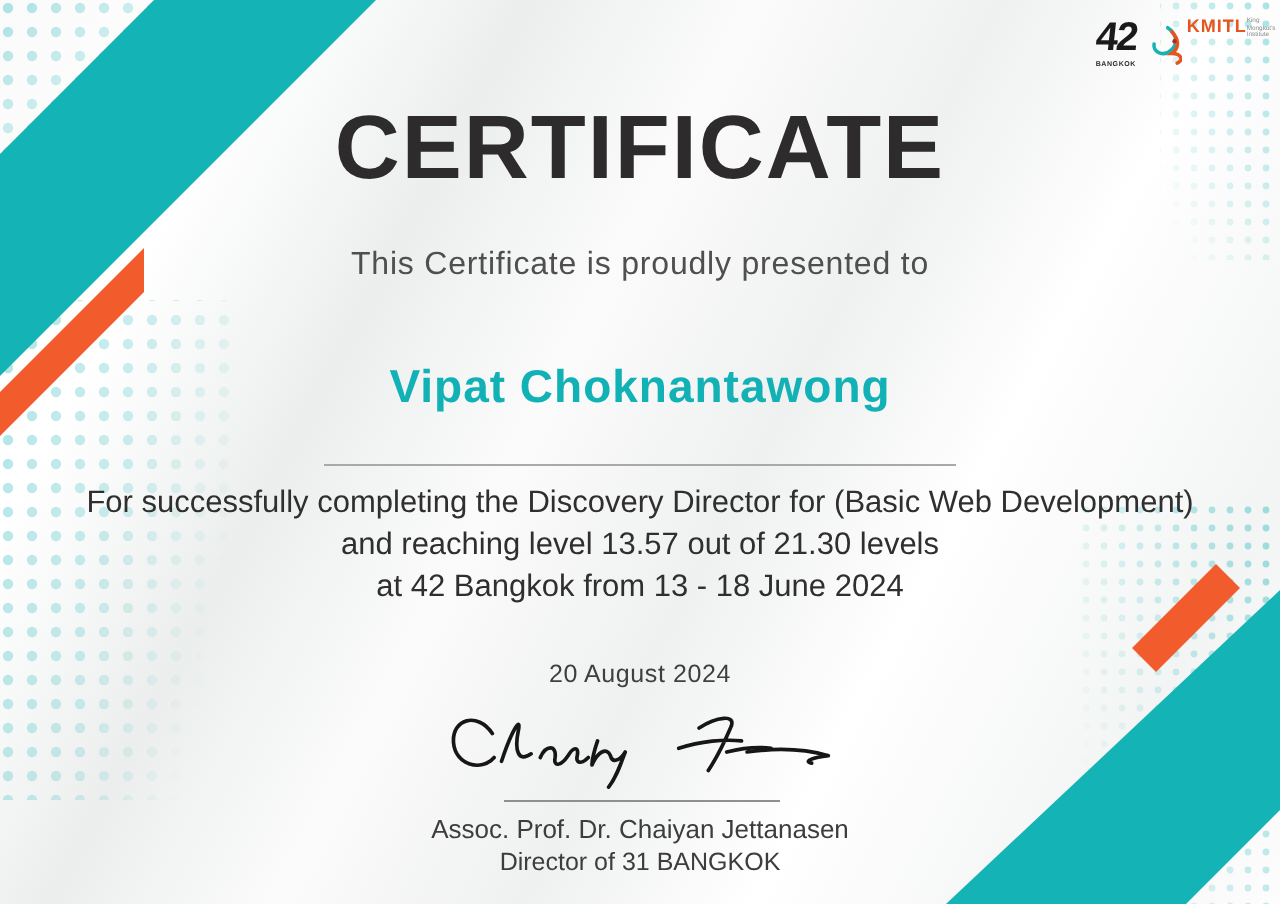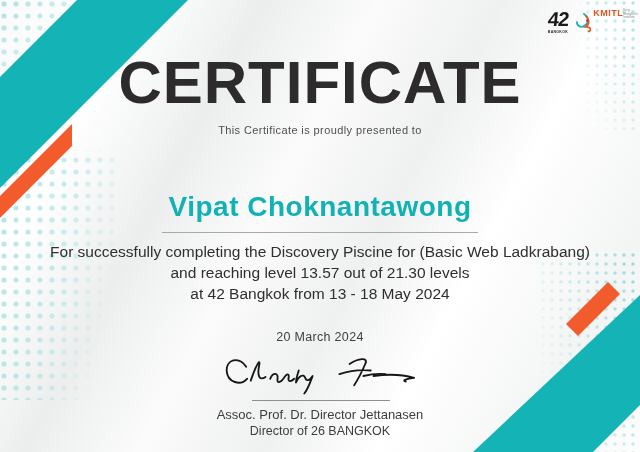--- a/index.html
+++ b/index.html
@@ -13,31 +13,31 @@
     background:
       linear-gradient(118deg,
         #fafafa 0%, #ffffff 16%, #eceeee 30%, #fbfbfb 43%,
         #eff0f0 57%, #ffffff 70%, #f3f4f4 87%, #fdfdfd 100%);
   }
   .decor{position:absolute;left:0;top:0;width:640px;height:452px;}
 
   .txt{position:absolute;left:0;right:0;text-align:center;}
 
   .title{
-    top:48px;font-size:60px;font-weight:900;letter-spacing:1px;
+    top:48px;font-size:45px;font-weight:900;letter-spacing:1px;
     color:#2d2b2b;
   }
   .subtitle{
     top:99px;font-size:18px;font-weight:400;letter-spacing:3px;color:#3c3c3c;
   }
   .presented{
-    top:124px;font-size:11px;color:#4f4f4f;letter-spacing:.4px;
+    top:124px;font-size:16px;color:#4f4f4f;letter-spacing:.4px;
   }
   .name{
-    top:191px;font-size:28px;font-weight:700;color:#12b1b5;letter-spacing:.5px;
+    top:180px;font-size:23px;font-weight:700;color:#12b1b5;letter-spacing:.5px;
   }
   .name-underline{
     position:absolute;top:232px;left:162px;width:316px;height:1px;background:#a9a9a9;
   }
   .bodytext{top:241px;font-size:15.5px;line-height:21px;color:#2f2f2f;}
   .datetext{top:330px;font-size:12.5px;color:#3f3f3f;letter-spacing:.3px;}
 
   .signature{
     position:absolute;top:352px;left:50%;transform:translateX(-50%);
     width:212px;height:48px;
@@ -137,33 +137,33 @@
     </div>
   </div>
 
   <div class="txt title">CERTIFICATE</div>
   <div class="txt presented">This Certificate is proudly presented to</div>
 
   <div class="txt name">Vipat Choknantawong</div>
   <div class="name-underline"></div>
 
   <div class="txt bodytext">
-    <div>For successfully completing the Discovery Piscine for (Basic Web Ladkrabang)</div>
+    <div>For successfully completing the Discovery Director for (Basic Web Development)</div>
     <div>and reaching level 13.57 out of 21.30 levels</div>
-    <div>at 42 Bangkok from 13 - 18 May 2024</div>
+    <div>at 42 Bangkok from 13 - 18 June 2024</div>
   </div>
 
-  <div class="txt datetext">20 March 2024</div>
+  <div class="txt datetext">20 August 2024</div>
 
   <svg class="signature" viewBox="0 0 220 52" xmlns="http://www.w3.org/2000/svg">
     <g stroke="#161616" stroke-width="2" fill="none" stroke-linecap="round" stroke-linejoin="round">
       <path d="M30,16 C22,4 8,8 9,21 C10,33 24,37 31,29 M35,31 C41,13 46,6 44,15 C42,25 44,32 51,27"></path>
       <path d="M56,29 c3,-7 9,-7 8,0 c-1,5 3,5 7,-1 c3,-5 6,-5 5,0 c-1,4 2,5 6,1 m5,-9 c-2,6 -3,11 -3,13 c3,-7 8,-10 10,-5 c1,4 5,3 8,-2 c-3,8 -5,14 -9,19"></path>
       <path d="M142,13 c9,-6 21,-8 17,0 c-3,7 -8,17 -12,23 M131,24 c12,-4 25,-5 34,-4 m-8,6 c8,-2 16,-3 24,-2"></path>
       <path d="M168,26 c14,-2 30,-2 44,2 c-8,1 -14,3 -9,4"></path>
     </g>
   </svg>
   <div class="sig-line"></div>
 
-  <div class="txt signer">Assoc. Prof. Dr. Director Jettanasen</div>
-  <div class="txt signer-title">Director of 26 BANGKOK</div>
+  <div class="txt signer">Assoc. Prof. Dr. Chaiyan Jettanasen</div>
+  <div class="txt signer-title">Director of 31 BANGKOK</div>
 
 </div>
 
 </body></html>

